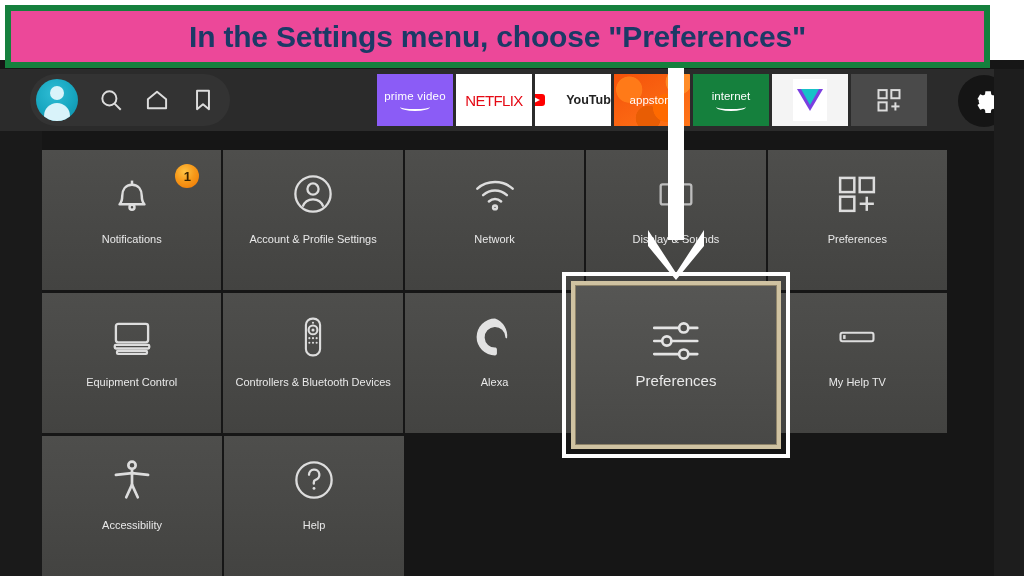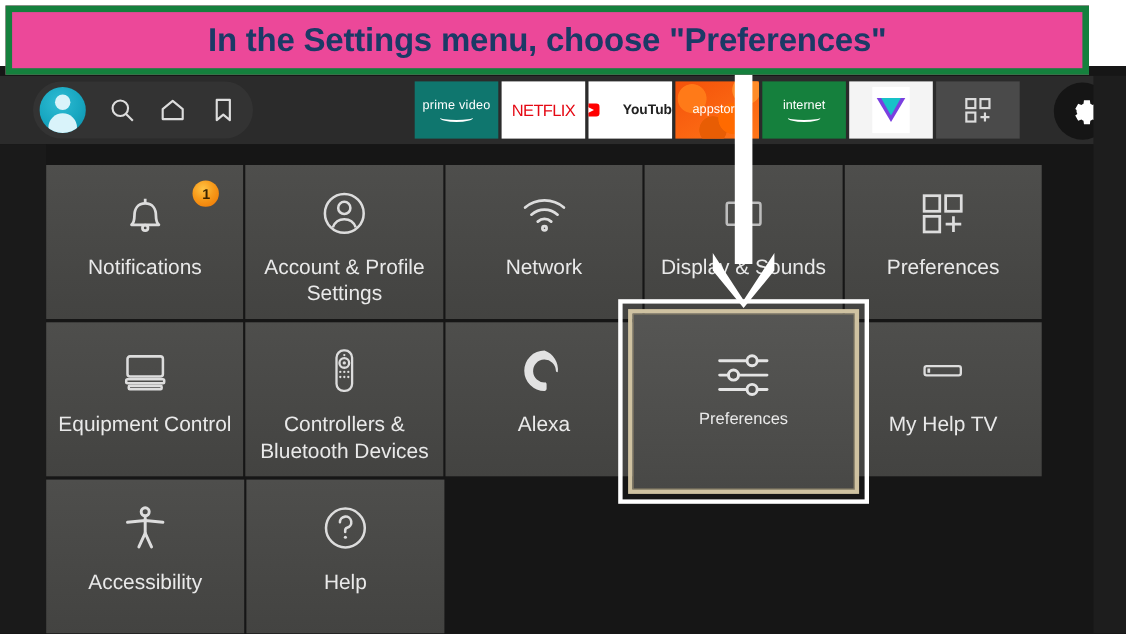--- a/index.html
+++ b/index.html
@@ -56,21 +56,21 @@
 
   
   #app-row {
     position: absolute; left: 377px; top: 5px; height: 52px;
     display: flex; align-items: stretch; gap: 3px;
   }
   .app-tile {
     width: 76px; height: 52px; display: flex; align-items: center; justify-content: center;
     font-size: 11px; font-weight: bold; overflow: hidden; position: relative;
   }
-  .app-prime { background: #0f766e; color: #ffffff; flex-direction: column; }
+  .app-prime { background: #8b5cf6; color: #ffffff; flex-direction: column; }
   .app-prime .pv-txt { font-size: 11.5px; font-weight: normal; letter-spacing: .2px; }
   .app-netflix { background: #ffffff; color: #e50914; font-size: 15px; letter-spacing: -0.6px; font-weight: normal; }
   .app-youtube { background: #ffffff; color: #222222; font-size: 12.5px; font-weight: bold; gap: 21px; }
   .yt-play { width: 17px; height: 12px; background: #ff0000; border-radius: 3px; position: relative; flex: none; }
   .yt-play::after {
     content: ""; position: absolute; left: 6px; top: 3px;
     border-left: 6px solid #ffffff; border-top: 3px solid transparent; border-bottom: 3px solid transparent;
   }
   .app-appstore {
     background:
@@ -126,21 +126,21 @@
     background: linear-gradient(180deg, #4e4e4c 0%, #484846 55%, #434341 100%);
     position: relative; display: flex; flex-direction: column;
     align-items: center; justify-content: flex-start;
     color: #e8e8e8;
   }
   .tile-icon {
     height: 76px; display: flex; align-items: center; justify-content: center;
     margin-top: 6px;
   }
   .tile-label {
-    font-size: 19px; color: #e9e9e9; text-align: center; line-height: 1.28;
+    font-size: 11px; color: #e9e9e9; text-align: center; line-height: 1.28;
     padding: 0 6px; font-family: "Liberation Sans", sans-serif;
   }
   .badge {
     position: absolute; right: 22px; top: 14px; width: 24px; height: 24px; border-radius: 50%;
     background: radial-gradient(circle at 40% 32%, #ffc344 0%, #f79a1a 45%, #ef7300 100%);
     color: #3a2400; font-size: 13px; font-weight: bold;
     display: flex; align-items: center; justify-content: center;
   }
 
   

